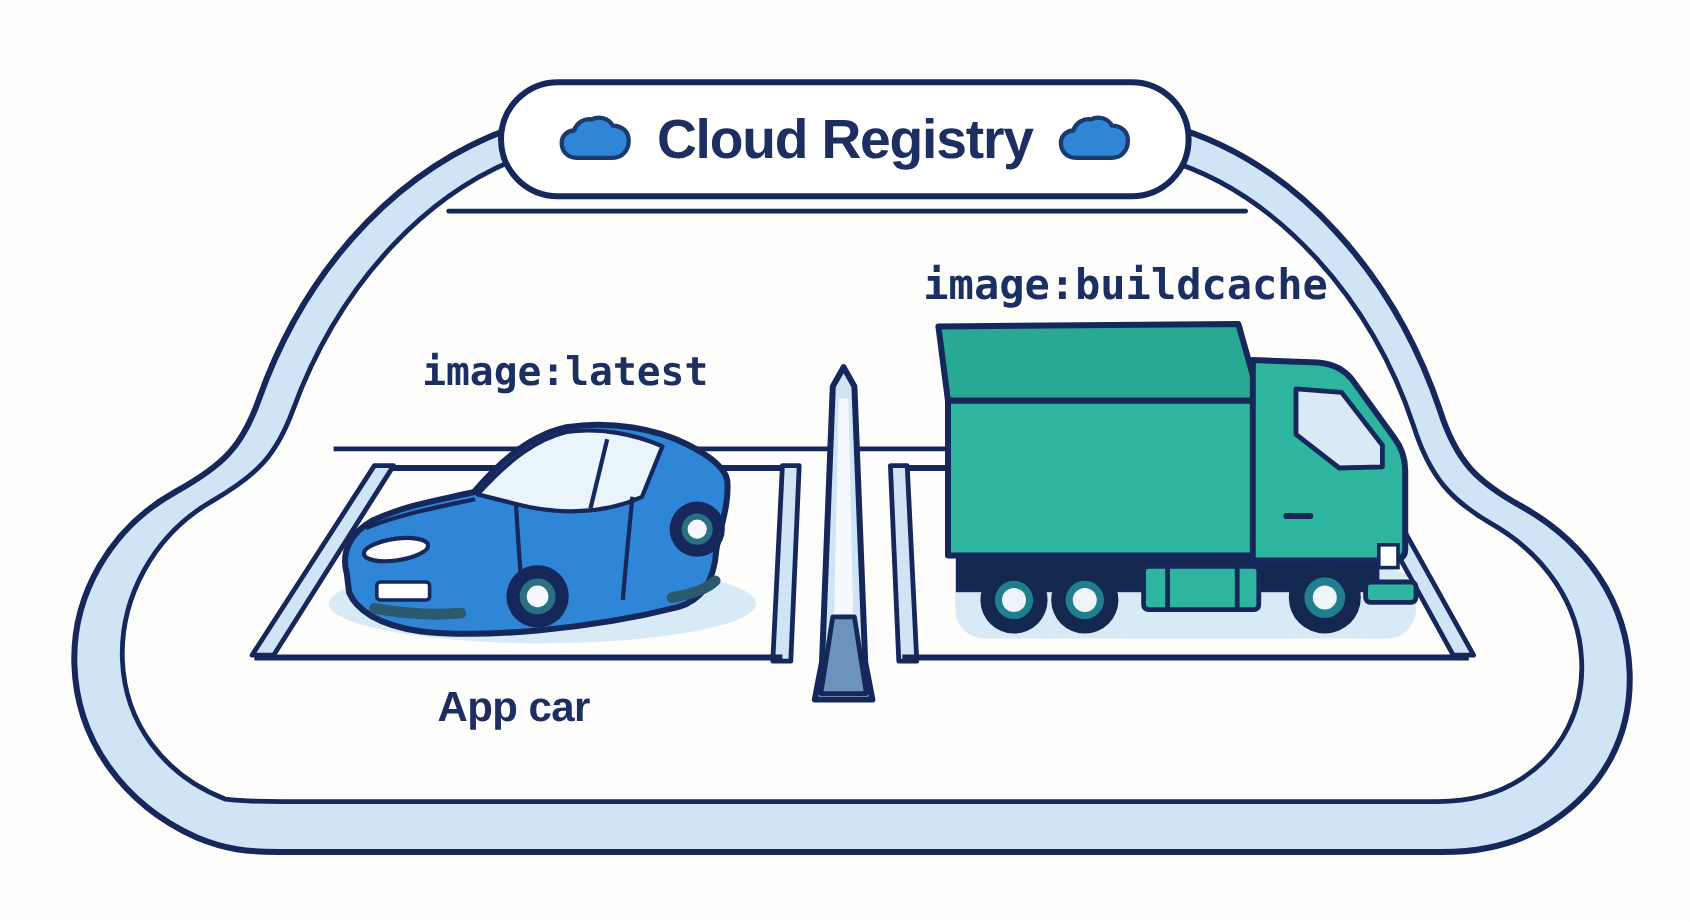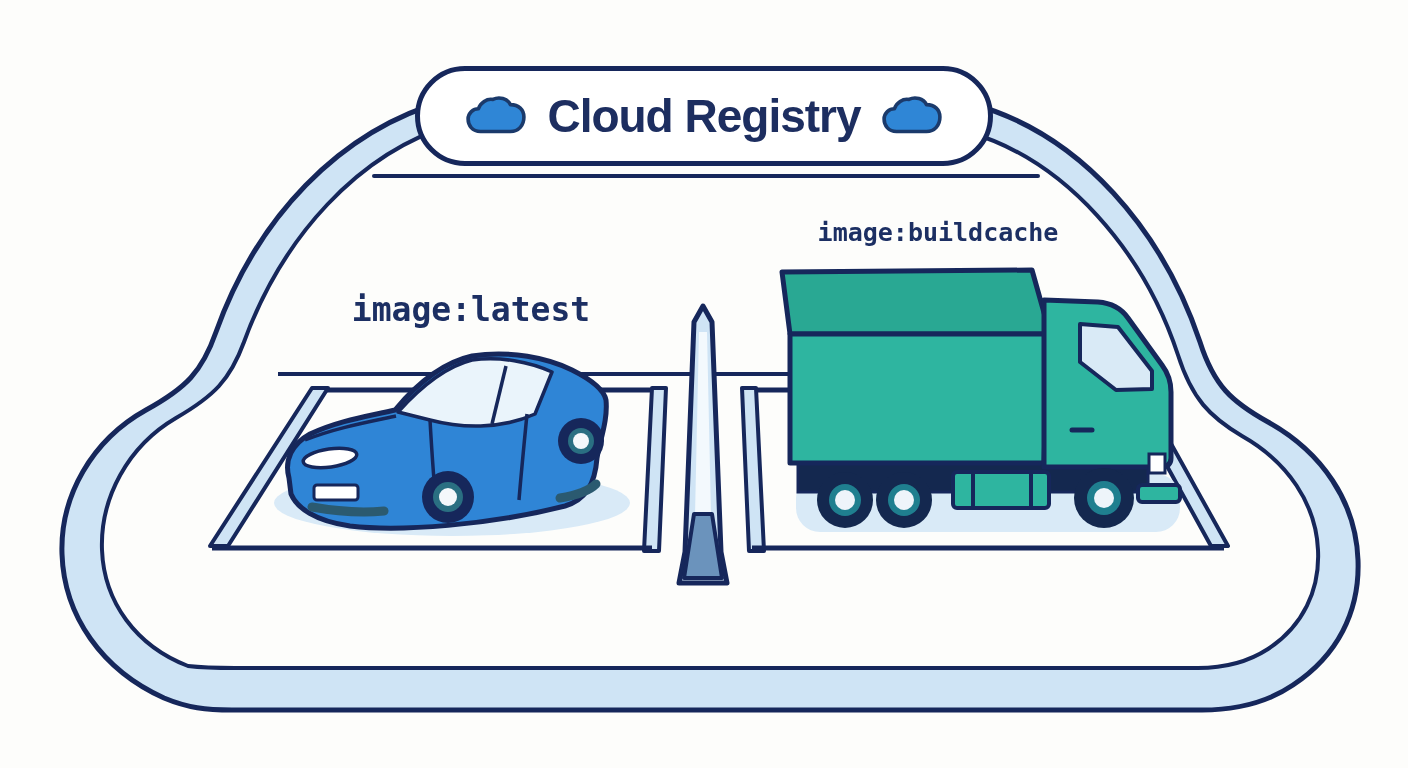--- a/index.html
+++ b/index.html
@@ -21,21 +21,21 @@
     white-space:nowrap;
   }
   .pill-underline{
     left:372px;top:174px;width:668px;height:4px;background:#16275b;border-radius:2px;z-index:4;
   }
   .tag{
     color:#1c2f63;font-family:"DejaVu Sans Mono", monospace;font-weight:bold;
     white-space:nowrap;z-index:6;transform:translateX(-50%);
   }
   .tag-left{left:471px;top:290px;font-size:33px;text-align:right;}
-  .tag-right{left:938px;top:218px;font-size:25px;}
+  .tag-right{left:938px;top:218px;font-size:35px;}
   .caption{
     color:#1d2e60;font-weight:bold;font-size:35px;white-space:nowrap;
     transform:translateX(-50%);z-index:6;letter-spacing:-0.5px;
   }
   .caption-left{left:428px;top:570px;}
   .caption-right{left:991px;top:570px;}
   .caption-divider{left:704px;top:600px;}
 </style>
 </head>
 <body>
@@ -196,14 +196,15 @@
     <span class="pill-title">Cloud Registry</span>
     <svg width="62" height="44" viewBox="0 0 60 40">
       <path d="M 15,35 C 7,35 3,29 3,23 C 3,17 8,13 13,13 C 15,7 21,3 27,4 C 33,1 41,3 44,9 C 52,9 57,14 57,21 C 57,29 52,35 44,35 Z" fill="#2f86d6" stroke="#1b3a6b" stroke-width="3.5" stroke-linejoin="round"></path>
     </svg>
   </div>
   <div class="abs pill-underline"></div>
 
   <div class="abs tag tag-left">image:latest</div>
   <div class="abs tag tag-right">image:buildcache</div>
 
+  <div class="abs caption caption-left">App car</div>
 
 </div>
 
 </body></html>

